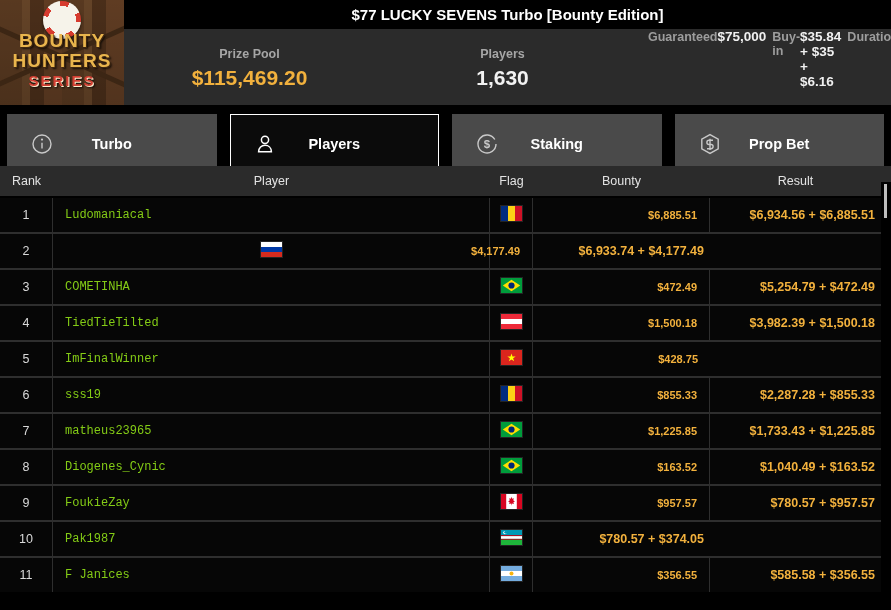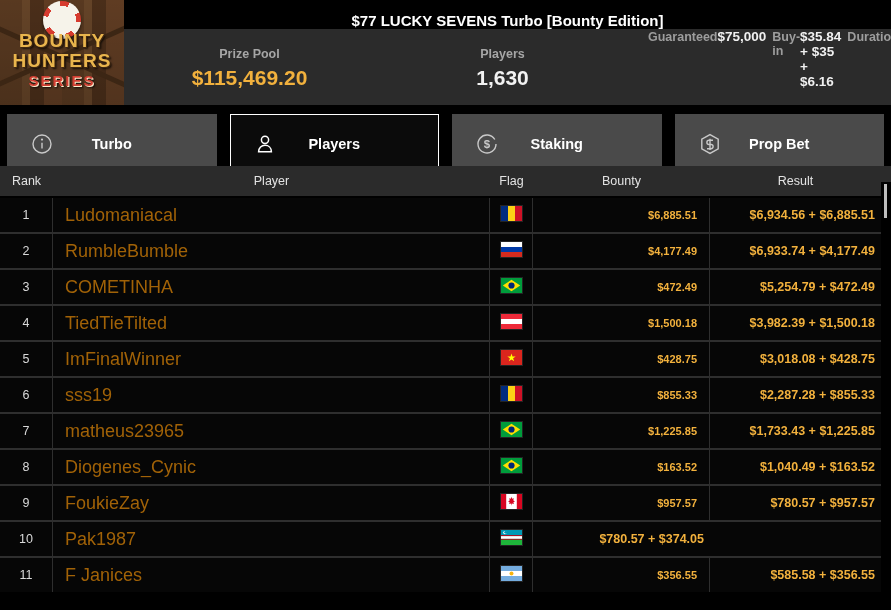--- a/index.html
+++ b/index.html
@@ -37,22 +37,22 @@
   }
   .logo .w1 { margin-top:30px; font-size:19px; }
   .logo .w2 { margin-top:-2px; font-size:19px; }
   .logo .w3 {
     margin-top:0; font-size:15px; color:#d33f33; letter-spacing:2px;
     text-shadow:1px 1px 0 #fff0d0, 2px 2px 2px rgba(0,0,0,.8);
   }
 
   
   .title-bar {
-    position:absolute; left:124px; top:12px; width:767px; height:29px;
-    background:#000; display:flex; align-items:flex-start; justify-content:center;
+    position:absolute; left:124px; top:0; width:767px; height:29px;
+    background:#000; display:flex; align-items:center; justify-content:center;
   }
   .title-bar .t { font-size:15px; font-weight:bold; color:#fff; }
   .stats-bar {
     position:absolute; left:124px; top:29px; width:767px; height:78px;
     background:#2b2b2b; display:flex; align-items:stretch;
   }
   .stat-section { display:flex; flex-direction:column; align-items:center; justify-content:center; gap:5px; }
   .sec-prize { flex:0 0 251px; }
   .sec-players { flex:0 0 255px; }
   .stat-label { font-size:12.5px; font-weight:bold; color:#a6a6a6;text-align:right; }
@@ -90,21 +90,21 @@
   }
   .th { text-align:center; font-size:12.5px; color:#e3e3e3; }
   .rows { width:881px; background:#2e2e2e; }
   .row {
     width:881px; height:34px; margin-top:2px; background:#060606;
     display:grid; grid-template-columns:53px 437px 43px 177px 171px; align-items:center;
   }
   .cell { height:34px; display:flex; align-items:center; border-right:1px solid #2e2e2e; }
   .cell:last-child { border-right:none; }
   .c-rank { justify-content:center; font-size:12.5px; color:#d9d9d9; }
-  .c-player { justify-content:flex-start; padding-left:12px; font-size:18px; color:#a16207; }
+  .c-player { justify-content:flex-start; padding-left:12px; font-size:12px; color:#84cc16;font-family:Liberation Mono, monospace; }
   .c-flag { justify-content:center; }
   .c-flag svg { box-shadow:0 0 0 1px rgba(255,255,255,.12); }
   .c-bounty { justify-content:flex-end; padding-right:12px; font-size:11px; font-weight:bold; color:#f2b13d; }
   .c-result { justify-content:flex-end; padding-right:6px; font-size:12.5px; font-weight:bold; color:#f2b13d; }
 
   
   .scrollbar { position:absolute; right:0; top:182px; width:10px; height:428px; background:#000; }
   .scroll-thumb { position:absolute; top:2px; right:4px; width:3px; height:34px; background:#bdbdbd; }
 </style>
 </head>
@@ -203,21 +203,20 @@
                 <rect width="21" height="15" fill="#002B7F"></rect>
                 <rect x="7" width="7" height="15" fill="#FCD116"></rect>
                 <rect x="14" width="7" height="15" fill="#CE1126"></rect>
               </svg></span>
           </div>
           <div class="cell c-bounty">$6,885.51</div>
           <div class="cell c-result">$6,934.56 + $6,885.51</div>
         </div>
         <div class="row">
           <div class="cell c-rank">2</div>
-          <div class="cell c-player">RumbleBumble</div>
           <div class="cell c-flag">
             <span><svg width="21" height="15" viewBox="0 0 21 15">
                 <rect width="21" height="15" fill="#fff"></rect>
                 <rect y="5" width="21" height="5" fill="#0039A6"></rect>
                 <rect y="10" width="21" height="5" fill="#D52B1E"></rect>
               </svg></span>
           </div>
           <div class="cell c-bounty">$4,177.49</div>
           <div class="cell c-result">$6,933.74 + $4,177.49</div>
         </div>
@@ -249,21 +248,20 @@
         <div class="row">
           <div class="cell c-rank">5</div>
           <div class="cell c-player">ImFinalWinner</div>
           <div class="cell c-flag">
             <span><svg width="21" height="15" viewBox="0 0 21 15">
                 <rect width="21" height="15" fill="#DA251D"></rect>
                 <polygon points="10.5,3.4 11.5,6.4 14.7,6.4 12.1,8.3 13.1,11.3 10.5,9.5 7.9,11.3 8.9,8.3 6.3,6.4 9.5,6.4" fill="#FF0"></polygon>
               </svg></span>
           </div>
           <div class="cell c-bounty">$428.75</div>
-          <div class="cell c-result">$3,018.08 + $428.75</div>
         </div>
         <div class="row">
           <div class="cell c-rank">6</div>
           <div class="cell c-player">sss19</div>
           <div class="cell c-flag">
             <span><svg width="21" height="15" viewBox="0 0 21 15">
                 <rect width="21" height="15" fill="#002B7F"></rect>
                 <rect x="7" width="7" height="15" fill="#FCD116"></rect>
                 <rect x="14" width="7" height="15" fill="#CE1126"></rect>
               </svg></span>

